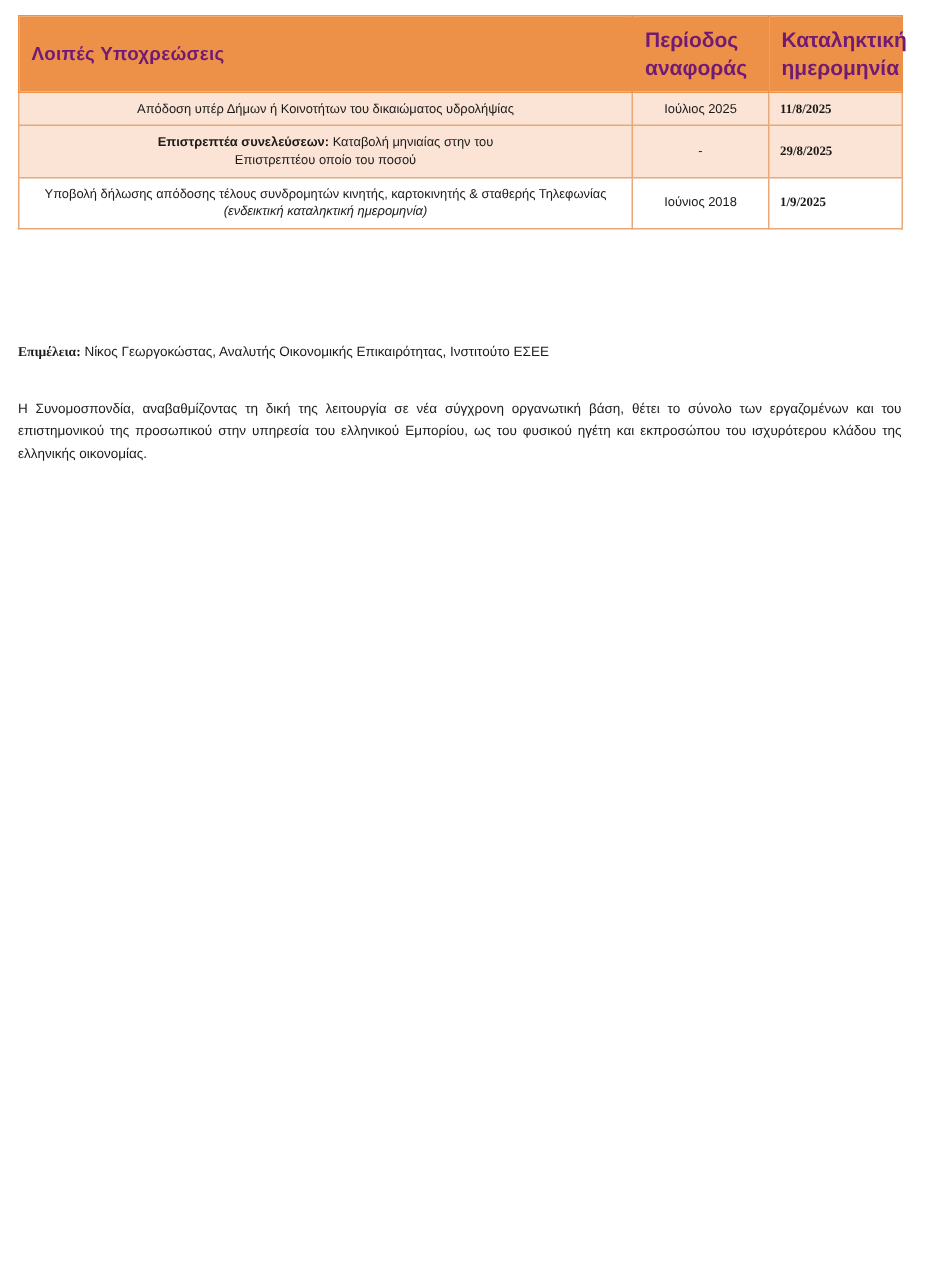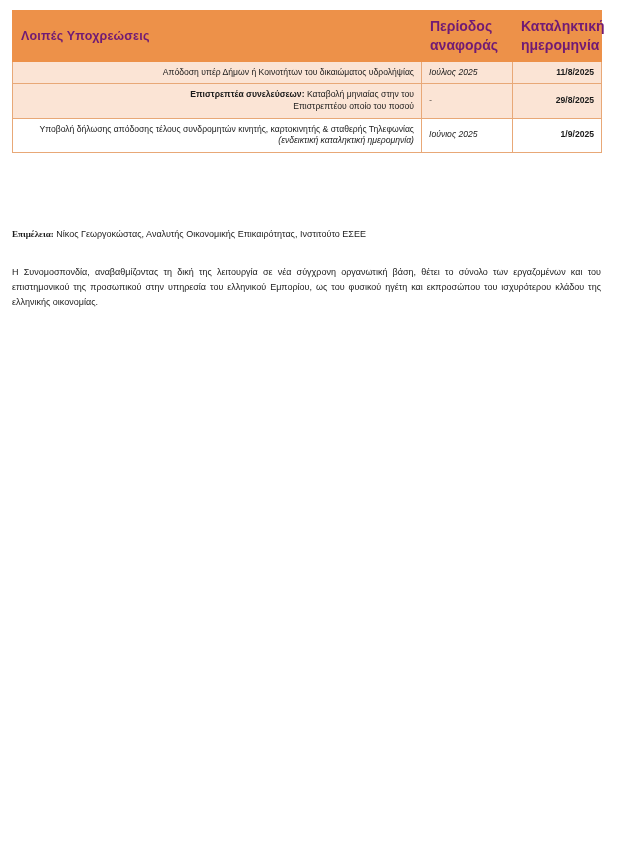--- a/index.html
+++ b/index.html
@@ -59,29 +59,30 @@
   table.obligations tbody td {
     border: 1px solid #e8a877;
     padding: 5px 7px;
     font-size: 8.6px;
     line-height: 1.35;
     vertical-align: middle;
   }
   tbody tr.shade td { background: #fbe4d5; }
   tbody tr.plain td { background: #ffffff; }
 
-  td.desc { text-align: right; }
+  td.desc { text-align: center; }
   td.period {
+    text-align: center;
     font-size: 8.2px;
-    font-style: italic;
   }
   td.deadline {
-    text-align: right;
+    text-align: left;
     font-weight: bold;
     font-size: 9px;
+    font-family: Liberation Serif, serif;
   }
   .bold { font-weight: bold; }
   .italic { font-style: italic; }
   .lh2 { display: block; }
 
   
   .notes {
     position: absolute;
     left: 12px;
     top: 228px;
@@ -131,21 +132,21 @@
           <td class="period">Ιούλιος 2025</td>
           <td class="deadline">11/8/2025</td>
         </tr>
         <tr class="shade">
           <td class="desc"><span class="bold">Επιστρεπτέα συνελεύσεων:</span><span> Καταβολή μηνιαίας στην του</span><span class="lh2">Επιστρεπτέου οποίο του ποσού</span></td>
           <td class="period">-</td>
           <td class="deadline">29/8/2025</td>
         </tr>
         <tr class="plain">
           <td class="desc"><span class="bold"></span><span>Υποβολή δήλωσης απόδοσης τέλους συνδρομητών κινητής, καρτοκινητής &amp; σταθερής Τηλεφωνίας </span><span class="italic">(ενδεικτική καταληκτική  ημερομηνία)</span></td>
-          <td class="period">Ιούνιος 2025</td>
+          <td class="period">Ιούνιος 2018</td>
           <td class="deadline">1/9/2025</td>
         </tr>
       </tbody>
     </table>
   </div>
 
   <div class="notes">
     <p class="credit">
       <span class="bold">Επιμέλεια:</span><span> Νίκος Γεωργοκώστας, Αναλυτής Οικονομικής Επικαιρότητας, Ινστιτούτο ΕΣΕΕ</span>
     </p>

